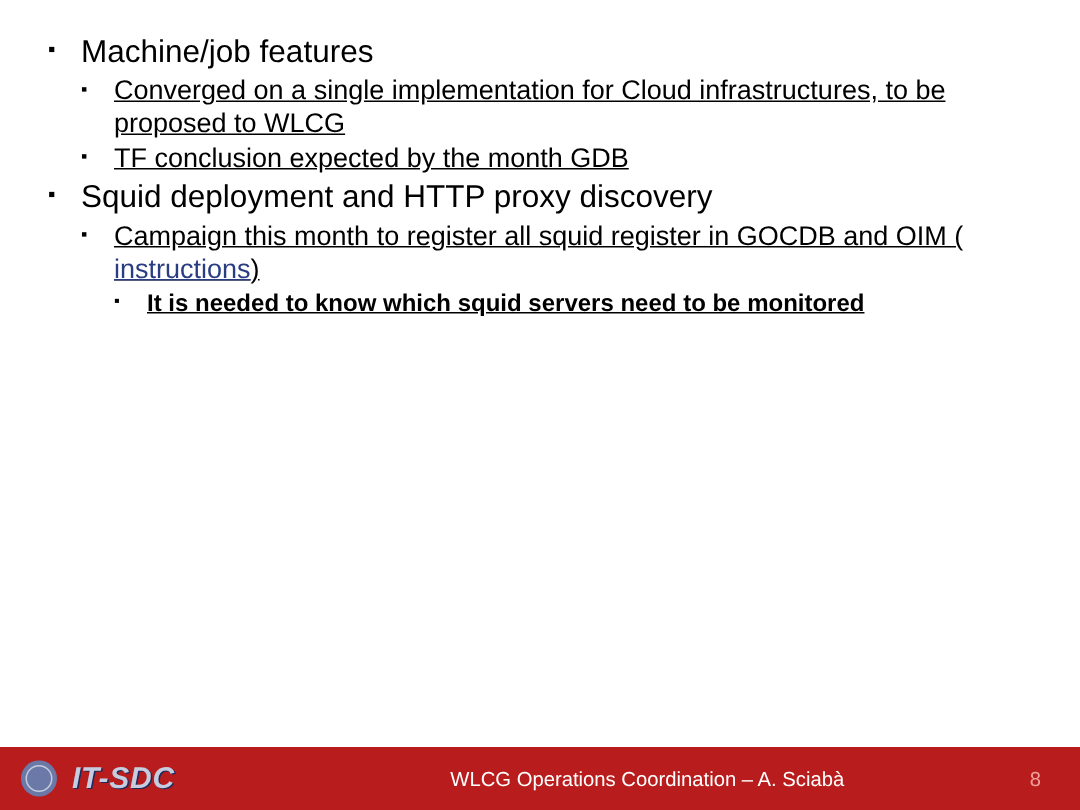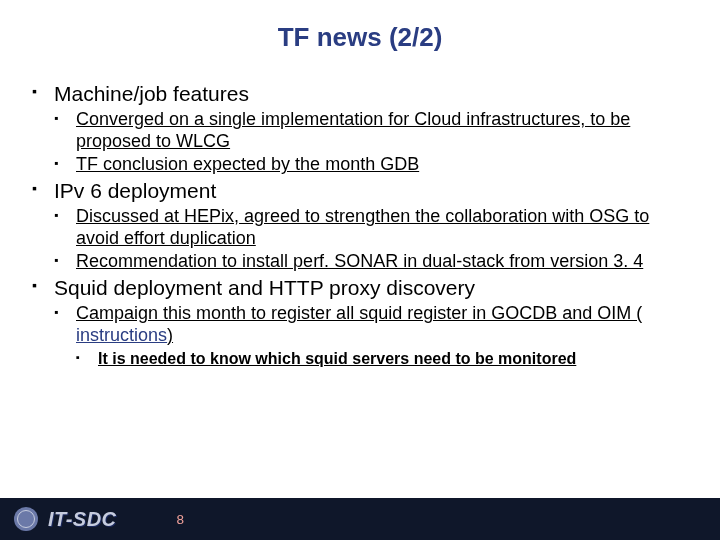--- a/index.html
+++ b/index.html
@@ -10,63 +10,56 @@
   .l1 { list-style: none; margin-top: 10px; }
   .l1 > li { position: relative; padding-left: 22px; font-size: 21px; margin-bottom: 2px; line-height: 1.2; }
   .l1 > li::before { content: "\25AA"; position: absolute; left: 0; top: 2px; font-size: 14px; color: #000; }
   .l2 { list-style: none; margin-top: 3px; }
   .l2 > li { position: relative; padding-left: 22px; font-size: 18px; margin-bottom: 2px; line-height: 1.2; text-decoration: underline; }
   .l2 > li::before { content: "\25AA"; position: absolute; left: 0; top: 2px; font-size: 12px; color: #000; }
   .l3 { list-style: none; margin-top: 3px; }
   .l3 > li { position: relative; padding-left: 22px; font-size: 16px; font-weight: bold; margin-bottom: 2px; line-height: 1.22; }
   .l3 > li::before { content: "\25AA"; position: absolute; left: 0; top: 2px; font-size: 11px; color: #000; }
   .link { color: #2a3d82; text-decoration: underline; cursor: pointer; }
-  .footer { position: absolute; left: 0; bottom: 0; width: 720px; height: 42px; background: #0f172a; display: flex; align-items: center; }
+  .footer { position: absolute; left: 0; bottom: 0; width: 720px; height: 42px; background: #b91c1c; display: flex; align-items: center; }
   .logo-circle { width: 24px; height: 24px; border-radius: 50%; background: #6b79a8; margin-left: 14px; margin-right: 10px; flex: 0 0 auto; position: relative; }
   .logo-circle::after { content: ""; position: absolute; inset: 3px; border: 1px solid #c6ccde; border-radius: 50%; }
   .itsdc { color: #c6ccde; font-weight: bold; font-style: italic; font-size: 20px; letter-spacing: 0.5px; flex: 0 0 auto; margin-right: 60px; text-shadow: 1px 1px 0 #1c2a5e; }
   .foot-center { color: #fff; font-size: 13.5px; flex: 1 1 auto; text-align: center; }
   .pagenum { color: #f0a09a; font-size: 13.5px; margin-right: 26px; flex: 0 0 auto; }
 </style>
 </head>
 <body>
 <div class="slide">
 
-  <div class="title">TF news (2/2)</div>
 
   <div class="content">
     <ul class="l1">
       <li>
         <span>Machine/job features</span>
         <ul class="l2">
           <li>Converged on a single implementation for Cloud infrastructures, to be proposed to WLCG</li>
           <li>TF conclusion expected by the month GDB</li>
-        </ul>
-      </li>
-      <li>
-        <span>IPv 6 deployment</span>
-        <ul class="l2">
-          <li>Discussed at HEPix, agreed to strengthen the collaboration with OSG to avoid effort duplication</li>
-          <li>Recommendation to install perf. SONAR in dual-stack from version 3. 4</li>
         </ul>
       </li>
       <li>
         <span>Squid deployment and HTTP proxy discovery</span>
         <ul class="l2">
           <li>
             <span>Campaign this month to register all squid register in GOCDB and OIM (</span>
             <span class="link">instructions</span><span>)</span>
             <ul class="l3">
               <li>It is needed to know which squid servers need to be monitored</li>
             </ul>
           </li>
         </ul>
       </li>
     </ul>
   </div>
 
   <div class="footer">
     <div class="logo-circle"></div>
     <div class="itsdc">IT-SDC</div>
+    <div class="foot-center">WLCG Operations Coordination – A. Sciabà</div>
     <div class="pagenum">8</div>
   </div>
 
 </div>
 
 </body></html>

